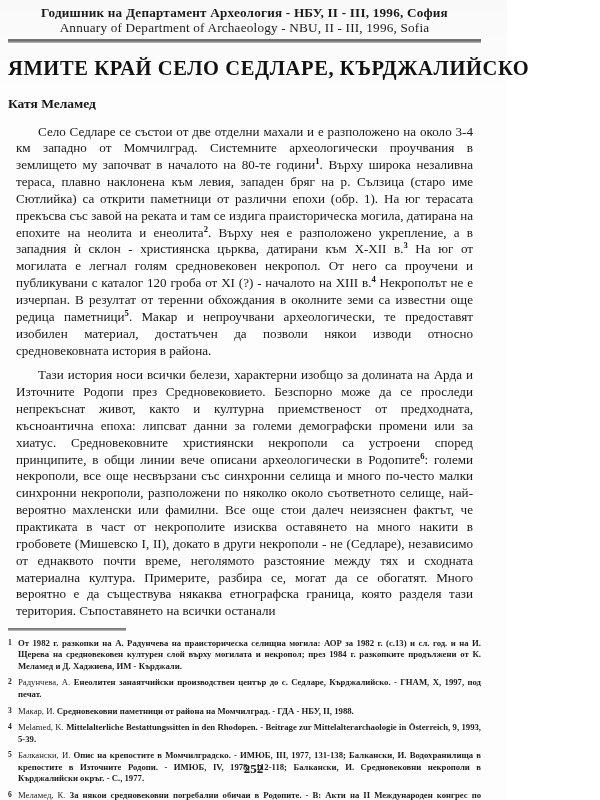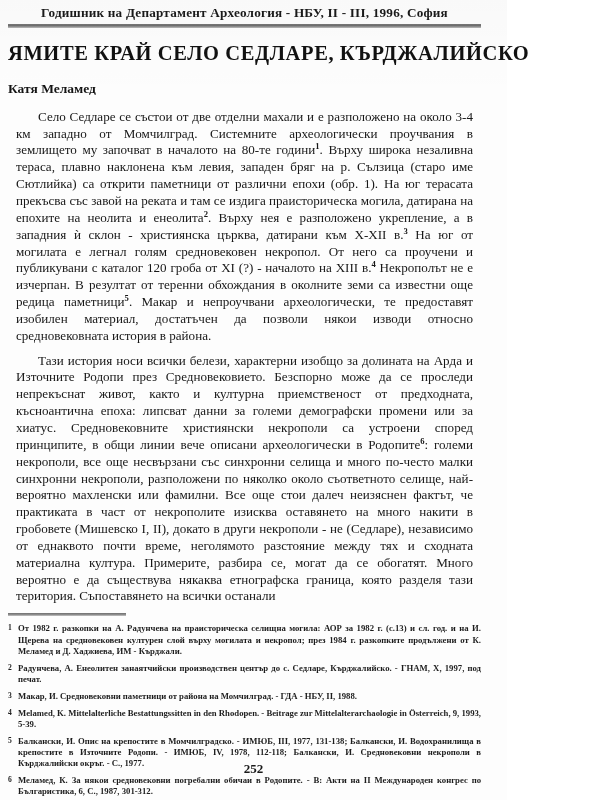--- a/index.html
+++ b/index.html
@@ -108,21 +108,21 @@
   }
   .footnote .fn-num {
     position: absolute;
     left: 0;
     top: -1px;
     font-size: 7.6px;
     font-weight: 700;
     vertical-align: super;
   }
   .footnote .fn-author {
-    font-weight: 700;
+    font-weight: 400;
   }
   .footnote .fn-body {
     font-weight: 700;
   }
 
   
   .folio {
     position: absolute;
     left: 0;
     right: 0;
@@ -133,20 +133,21 @@
     color: #1a1a1a;
   }
 </style>
 </head>
 <body>
 
 <div class="page">
 
   <div class="runhead">
     <div class="runhead-line cyr">Годишник на Департамент Археология - НБУ, II - III, 1996, София</div>
+    <div class="runhead-line">Annuary of Department of Archaeology - NBU, II - III, 1996, Sofia</div>
   </div>
   <div class="runhead-rule"></div>
 
   <div class="title">ЯМИТЕ КРАЙ СЕЛО СЕДЛАРЕ, КЪРДЖАЛИЙСКО</div>
 
   <div class="author">Катя Меламед</div>
 
   <div class="body-text">
     <p><span>Село Седларе се състои от две отделни махали и е разположено на около 3-4 км западно от Момчилград. Системните археологически проучвания в землището му започват в началото на 80-те години</span><sup class="fn">1</sup><span>. Върху широка незаливна тераса, плавно наклонена към левия, западен бряг на р. Сълзица (старо име Сютлийка) са открити паметници от различни епохи (обр. 1). На юг терасата прекъсва със завой на реката и там се издига праисторическа могила, датирана на епохите на неолита и енеолита</span><sup class="fn">2</sup><span>. Върху нея е разположено укрепление, а в западния ѝ склон - християнска църква, датирани към X-XII в.</span><sup class="fn">3</sup><span> На юг от могилата е легнал голям средновековен некропол. От него са проучени и публикувани с каталог 120 гроба от XI (?) - началото на XIII в.</span><sup class="fn">4</sup><span> Некрополът не е изчерпан. В резултат от теренни обхождания в околните земи са известни още редица паметници</span><sup class="fn">5</sup><span>. Макар и непроучвани археологически, те предоставят изобилен материал, достатъчен да позволи някои изводи относно средновековната история в района.</span></p>
 

